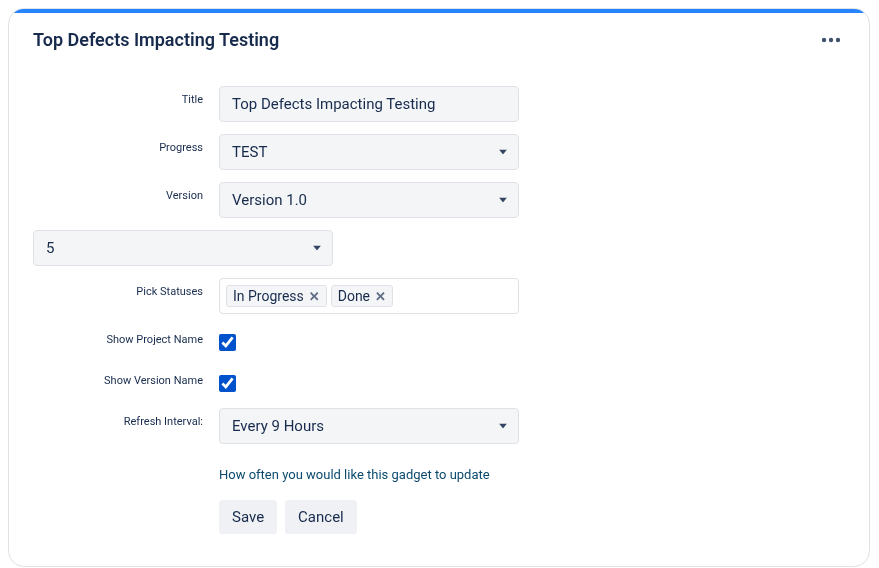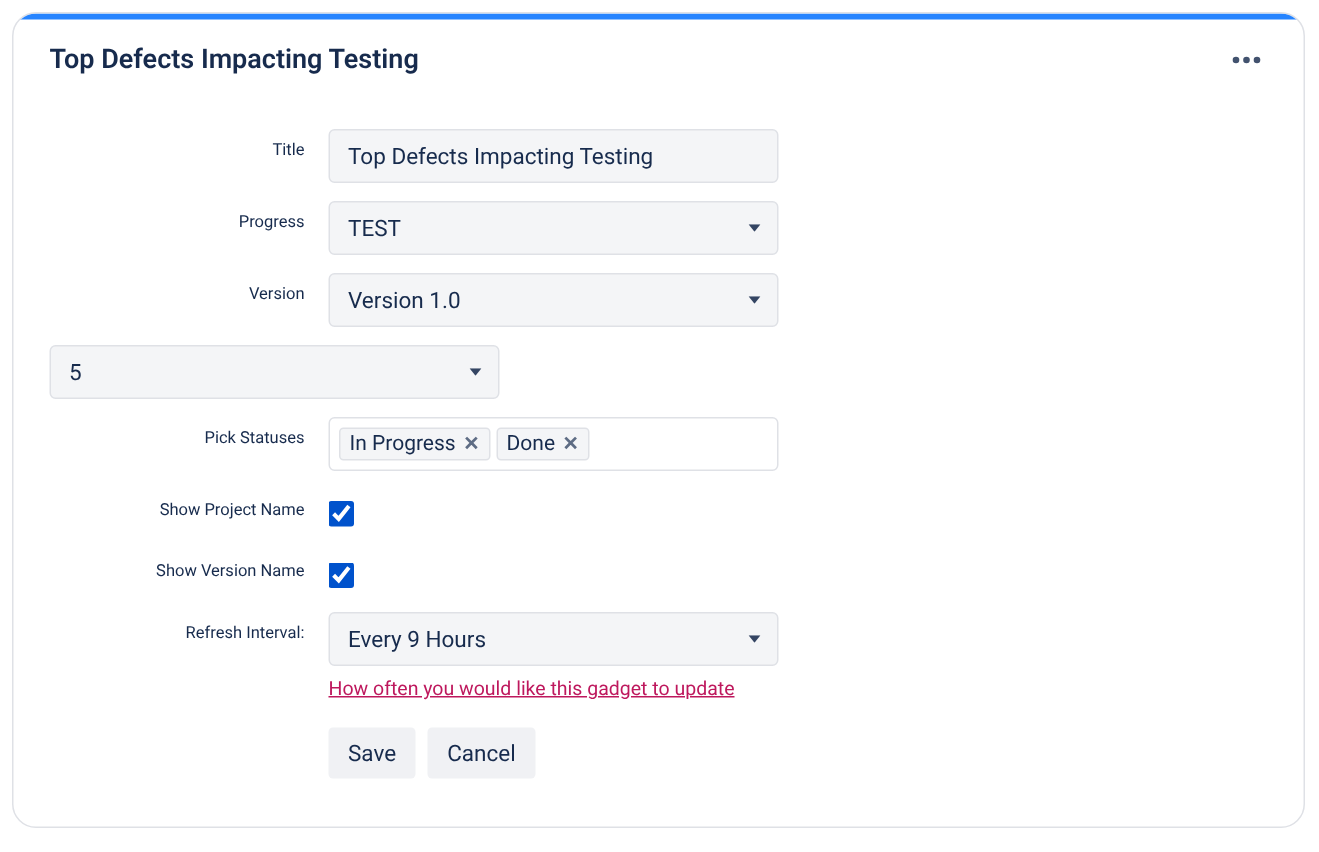--- a/index.html
+++ b/index.html
@@ -134,23 +134,22 @@
     }
     .checkbox {
       width: 17px;
       height: 17px;
       accent-color: #0052cc;
       margin-top: 8px;
       cursor: pointer;
     }
     .helper-text {
       font-size: 13px;
-      color: #be185d;
-      margin-top: 4px;
-      text-decoration: underline;
+      color: #0c4a6e;
+      margin-top: 19px;
     }
     .helper-row {
       display: flex;
       margin-bottom: 18px;
     }
     .helper-row .spacer {
       width: 186px;
       flex: 0 0 auto;
     }
     .button-row {

